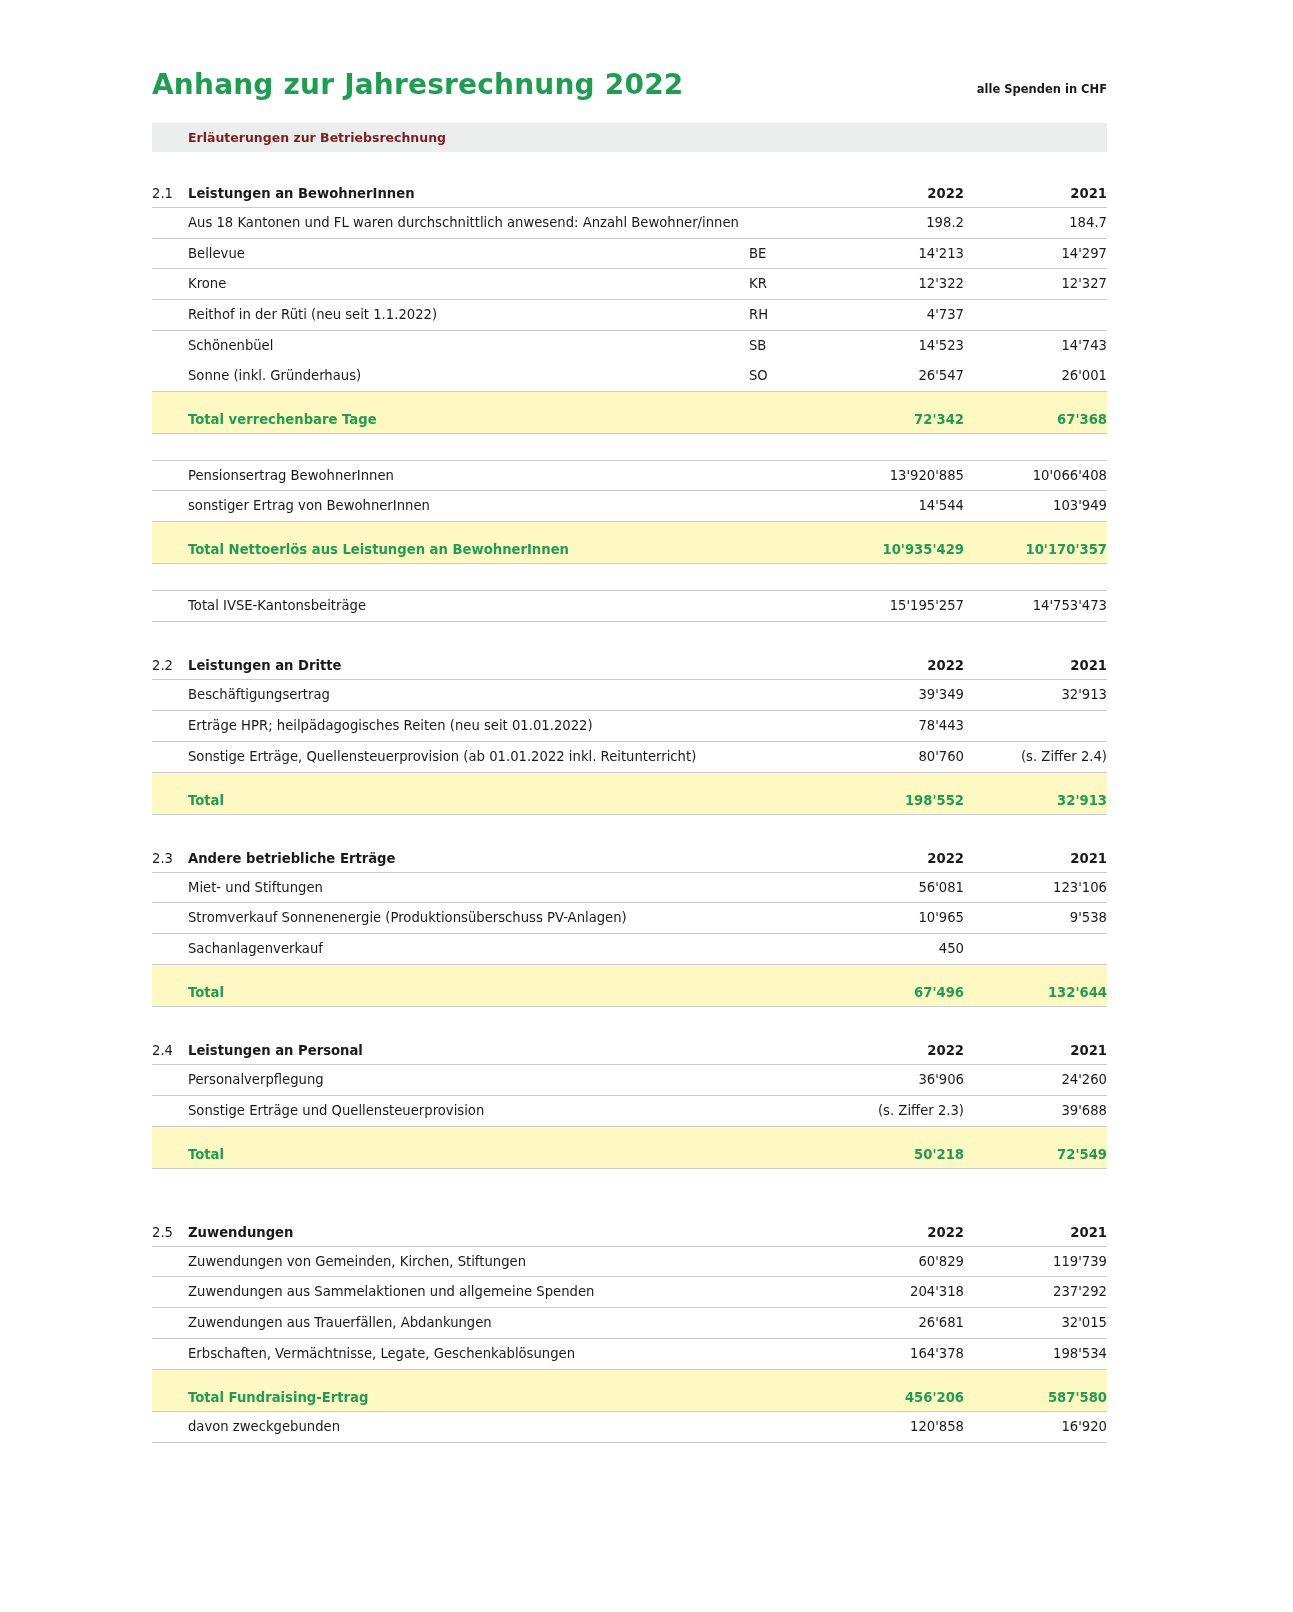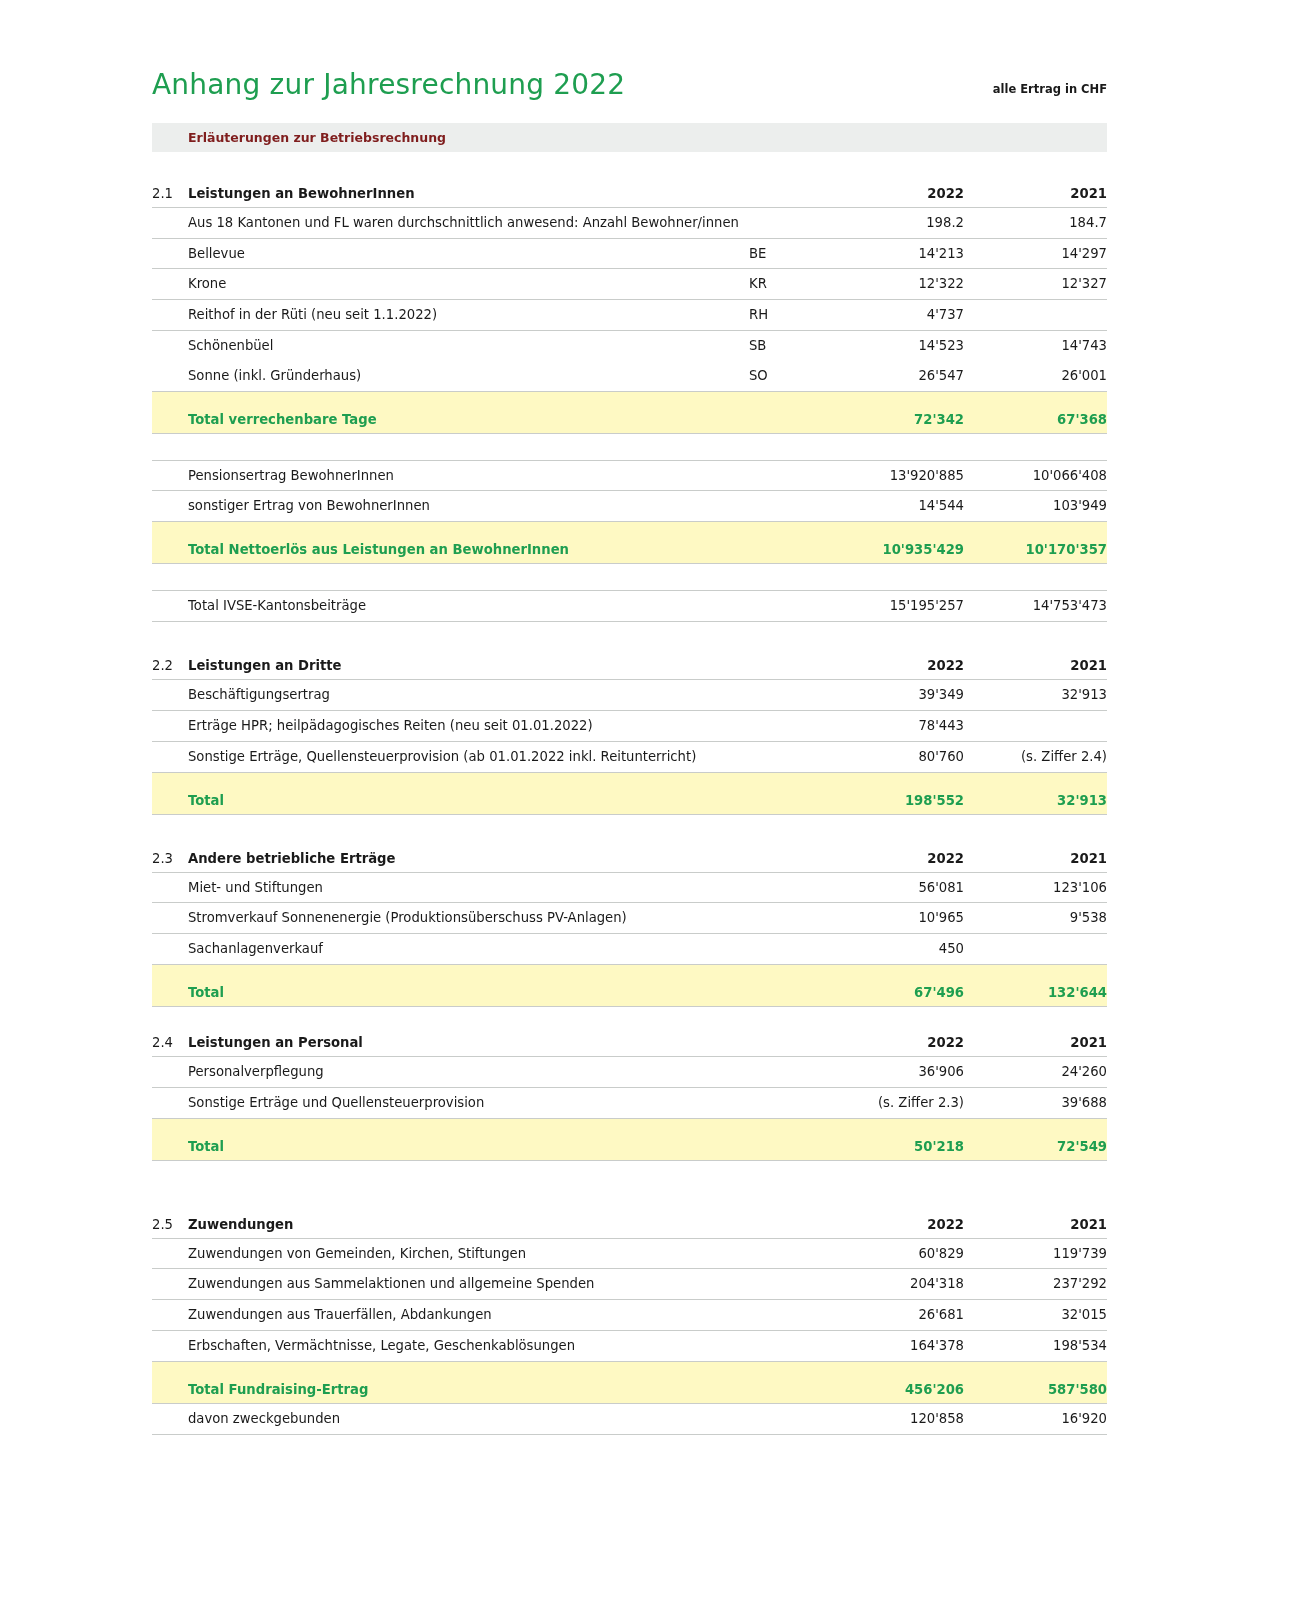--- a/index.html
+++ b/index.html
@@ -29,21 +29,21 @@
   
   .doc-header {
     display: flex;
     align-items: flex-end;
     justify-content: space-between;
     margin-bottom: 22px;
   }
   .doc-title {
     font-size: 28px;
     color: #1e9e50;
-    font-weight: normal;
+    font-weight: bold;
     letter-spacing: 0.2px;
     line-height: 1.1;
   }
   .doc-note {
     font-size: 11.5px;
     color: #1a1a1a;
     font-weight: bold;
     padding-bottom: 5px;
   }
   .section-banner {
@@ -126,21 +126,21 @@
   .twoline { line-height: 1.38; }
 </style>
 </head>
 <body>
 
 <div class="page">
   <div class="content">
 
     <div class="doc-header">
       <div class="doc-title">Anhang zur Jahresrechnung 2022</div>
-      <div class="doc-note">alle Ertrag in CHF</div>
+      <div class="doc-note">alle Spenden in CHF</div>
     </div>
 
     <div class="section-banner">Erläuterungen zur Betriebsrechnung</div>
 
     <table class="fin">
       <colgroup>
         <col class="col-num">
           <col class="col-label">
           <col class="col-code">
           <col class="col-y1">
@@ -348,21 +348,21 @@
           <td class="code"></td>
           <td class="val">67'496</td>
           <td class="val last">132'644</td>
         </tr>
         <tr class="bottomline">
             <td colspan="5"></td>
           </tr>
       </tbody>
     </table>
 
-    <table class="fin" style="margin-top:24px;">
+    <table class="fin" style="margin-top:32px;">
       <colgroup>
         <col class="col-num">
           <col class="col-label">
           <col class="col-code">
           <col class="col-y1">
           <col class="col-y2">
       </colgroup>
       <tbody>
         <tr class="head">
           <td class="num">2.4</td>

